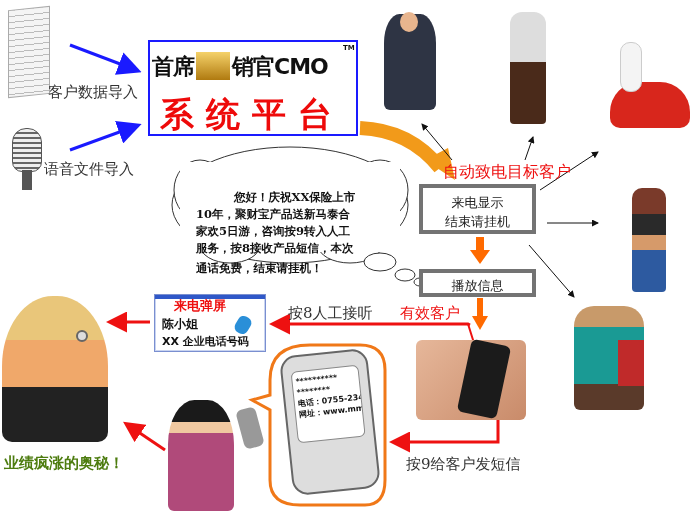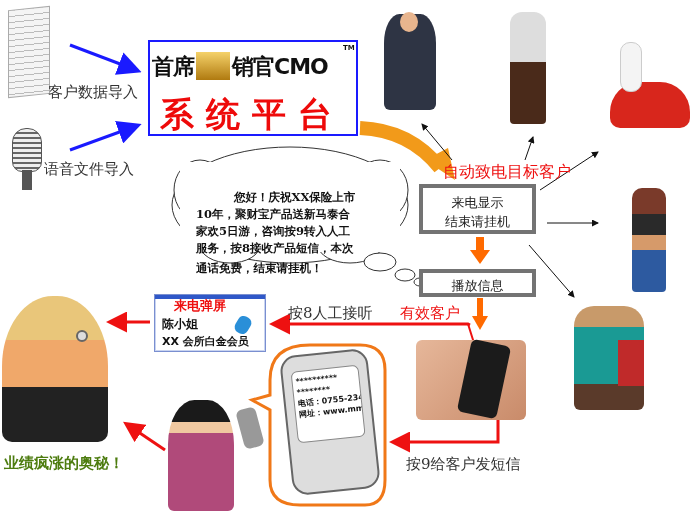--- a/index.html
+++ b/index.html
@@ -118,21 +118,21 @@
 <div class="abs label-gray" style="left:288px;top:304px;font-size:15px;">按8人工接听</div>
 <div class="abs label-red" style="left:400px;top:304px;font-size:15px;">有效客户</div>
 <div class="abs label-gray" style="left:406px;top:455px;font-size:15px;">按9给客户发短信</div>
 <div class="abs label-red-serif" style="left:4px;top:454px;font-size:15px;">业绩疯涨的奥秘！</div>
 
 <div class="abs popup">
     <div class="bar"></div>
   </div>
 <div class="abs popup-title">来电弹屏</div>
 <div class="abs popup-name">陈小姐</div>
-<div class="abs popup-member">XX 会所白金会员</div>
+<div class="abs popup-member">XX 企业电话号码</div>
 <div class="abs" style="left:236px;top:316px;width:14px;height:18px;border-radius:6px;background:#2a8fd8;transform:rotate(30deg);"></div>
 
 <div class="abs" style="left:286px;top:352px;width:88px;height:140px;border-radius:16px;background:#ddd;border:2px solid #666;transform:rotate(-6deg);">
   <div style="margin:14px 8px 0 8px;height:72px;background:#fff;border:1px solid #888;border-radius:6px;padding:4px 3px;font-size:8px;font-weight:bold;color:#111;line-height:11px;white-space:nowrap;overflow:hidden;">
     <div>**********</div>
     <div>********</div>
     <div>电话：0755-234</div>
     <div>网址：www.mm</div>
   </div>
 </div>

